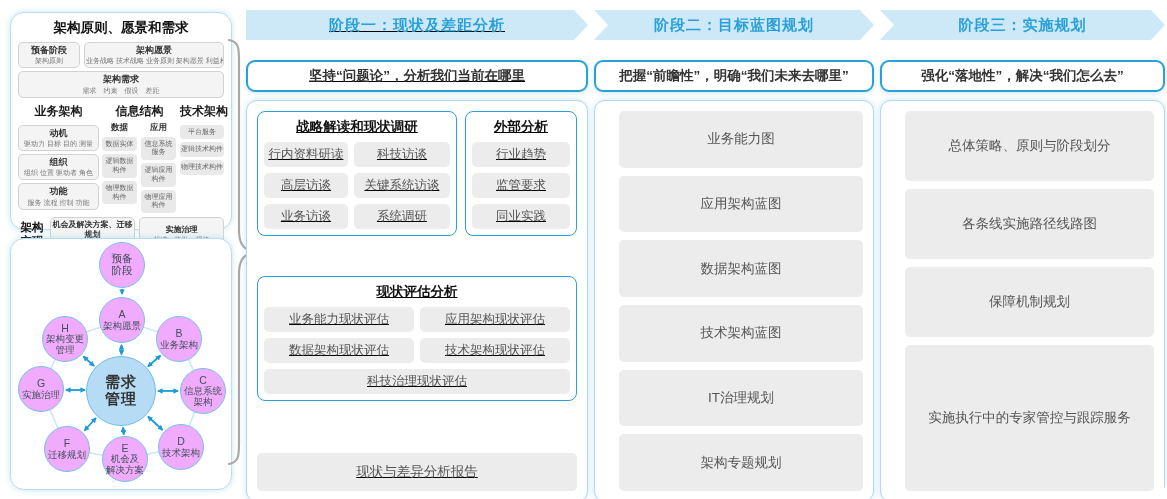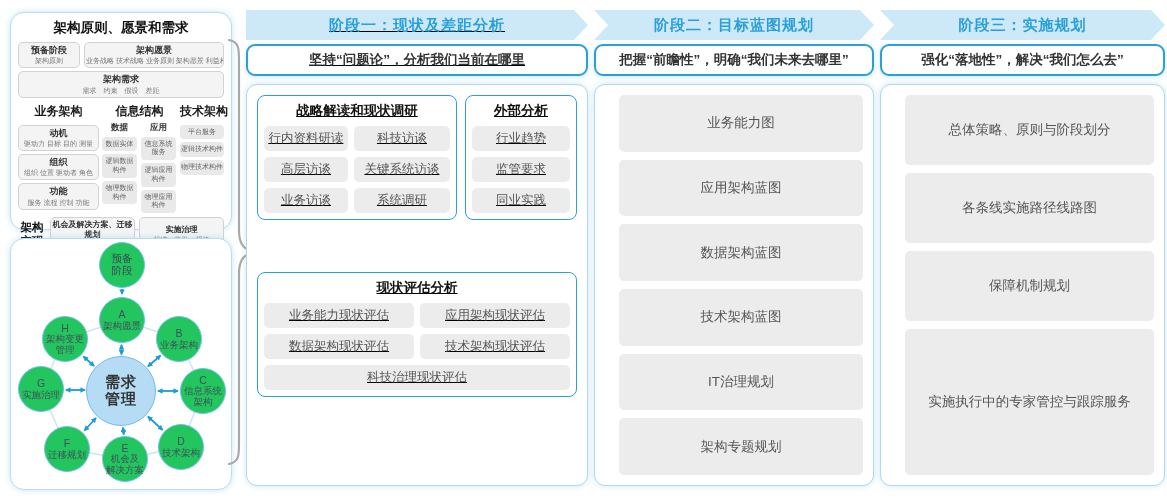--- a/index.html
+++ b/index.html
@@ -35,21 +35,21 @@
   .gtiny { background:#e9e9e9; border-radius:4px; font-size:7px; color:#666; text-align:center;
            padding:3px 1px; line-height:1.25; }
   .implrow { display:flex; gap:4px; margin-top:1px; align-items:stretch; }
   .impl-label { width:28px; display:flex; align-items:center; justify-content:center;
                 font-size:11.5px; font-weight:bold; color:#111; white-space:pre-line; text-align:center; line-height:1.2; }
   .implrow .wbox { flex:1; display:flex; flex-direction:column; justify-content:center; }
   .implrow .bt { font-size:8px; }
 
   
   .adm-svg { position:absolute; left:0; top:0; }
-  .circ { position:absolute; border-radius:50%; background:#22c55e; border:1.5px solid #74c0e8;
+  .circ { position:absolute; border-radius:50%; background:#f0abfc; border:1.5px solid #74c0e8;
           display:flex; flex-direction:column; align-items:center; justify-content:center;
           text-align:center; color:#42505a; line-height:1.12; }
   .circ .letter { font-size:10.5px; }
   .circ .lbl { font-size:9.5px; white-space:pre-line; }
   #c-prep { left:88px; top:3px; width:46px; height:46px; font-weight:500; }
   #c-prep .lbl { font-size:10.5px; color:#3a4650; }
   #c-center { left:75px; top:117px; width:70px; height:70px; background:#b5dcf4; border-color:#6fbce6; }
   #c-center .lbl { font-size:15px; font-weight:bold; color:#333; letter-spacing:1px; }
   .node { width:46px; height:46px; }
   #c-a { left:88px; top:58px; }  #c-b { left:145px; top:77px; }
@@ -62,38 +62,38 @@
 
   
   .col { position:absolute; top:10px; }
   #col1 { left:246px; width:342px;text-decoration:underline; }
   #col2 { left:594px; width:280px; }
   #col3 { left:880px; width:285px; }
   .banner { height:30px; background:#cde9f8; display:flex; align-items:center; justify-content:center;
             color:#2aa0d8; font-weight:bold; font-size:15px; letter-spacing:1px; }
   .banner.first { clip-path:polygon(0 0, calc(100% - 14px) 0, 100% 50%, calc(100% - 14px) 100%, 0 100%); }
   .banner.notch { clip-path:polygon(0 0, calc(100% - 14px) 0, 100% 50%, calc(100% - 14px) 100%, 0 100%, 14px 50%); }
-  .subtitle { margin-top:4px; height:32px; border:2px solid #2aa0d8; border-radius:9px; background:#fff;
+  .subtitle { margin-top:20px; height:32px; border:2px solid #2aa0d8; border-radius:9px; background:#fff;
               display:flex; align-items:center; justify-content:center;
               font-weight:bold; font-size:13.5px; color:#333;
               box-shadow:0 1px 4px rgba(41,160,216,.25); }
   .content { margin-top:8px; height:402px; border:1px solid #aed9f1; border-radius:11px; background:#fff;
              box-shadow:0 0 6px rgba(120,190,230,.35); padding:10px; display:flex; flex-direction:column;gap:40px; }
 
   .bluebox { border:1.5px solid #2aa0d8; border-radius:8px; padding:6px; background:#fff; }
   .bluebox h4 { font-size:13.5px; color:#111; text-align:center; margin-bottom:6px; }
   .p1-top { display:flex; gap:8px; }
   .survey { flex:1.9; }
   .external { flex:1; display:flex; flex-direction:column; }
   .external .stack { display:flex; flex-direction:column; gap:6px; }
   .grid2 { display:grid; grid-template-columns:1fr 1.15fr; gap:6px; }
   .gbox { background:#ececec; border-radius:5px; color:#555; font-size:12.5px;
           display:flex; align-items:center; justify-content:center; text-align:center;
           min-height:25px; padding:2px 4px; }
-  .assess { margin-top:12px; }
+  .assess { }
   .assess .grid2 { grid-template-columns:1fr 1fr; }
   .span2 { grid-column:1 / -1; }
   .report { margin-top:12px; flex:1; font-size:13.5px; }
 
   .stackcol { gap:8px; }
   .stackcol .gbox { flex:1; font-size:13.5px;margin-left:14px; }
   #col3 .gbox.tall { flex:2.15; }
 </style>
 </head>
 <body>
@@ -280,20 +280,21 @@
         <h4>现状评估分析</h4>
         <div class="grid2">
           <div class="gbox">业务能力现状评估</div>
           <div class="gbox">应用架构现状评估</div>
           <div class="gbox">数据架构现状评估</div>
           <div class="gbox">技术架构现状评估</div>
           <div class="gbox span2">科技治理现状评估</div>
         </div>
       </div>
 
+      <div class="gbox report">现状与差异分析报告</div>
     </div>
   </div>
 
   <div class="col" id="col2">
     <div class="banner notch">
       <span>阶段二：目标蓝图规划</span>
     </div>
     <div class="subtitle">
       <span>把握“前瞻性”，明确“我们未来去哪里”</span>
     </div>

